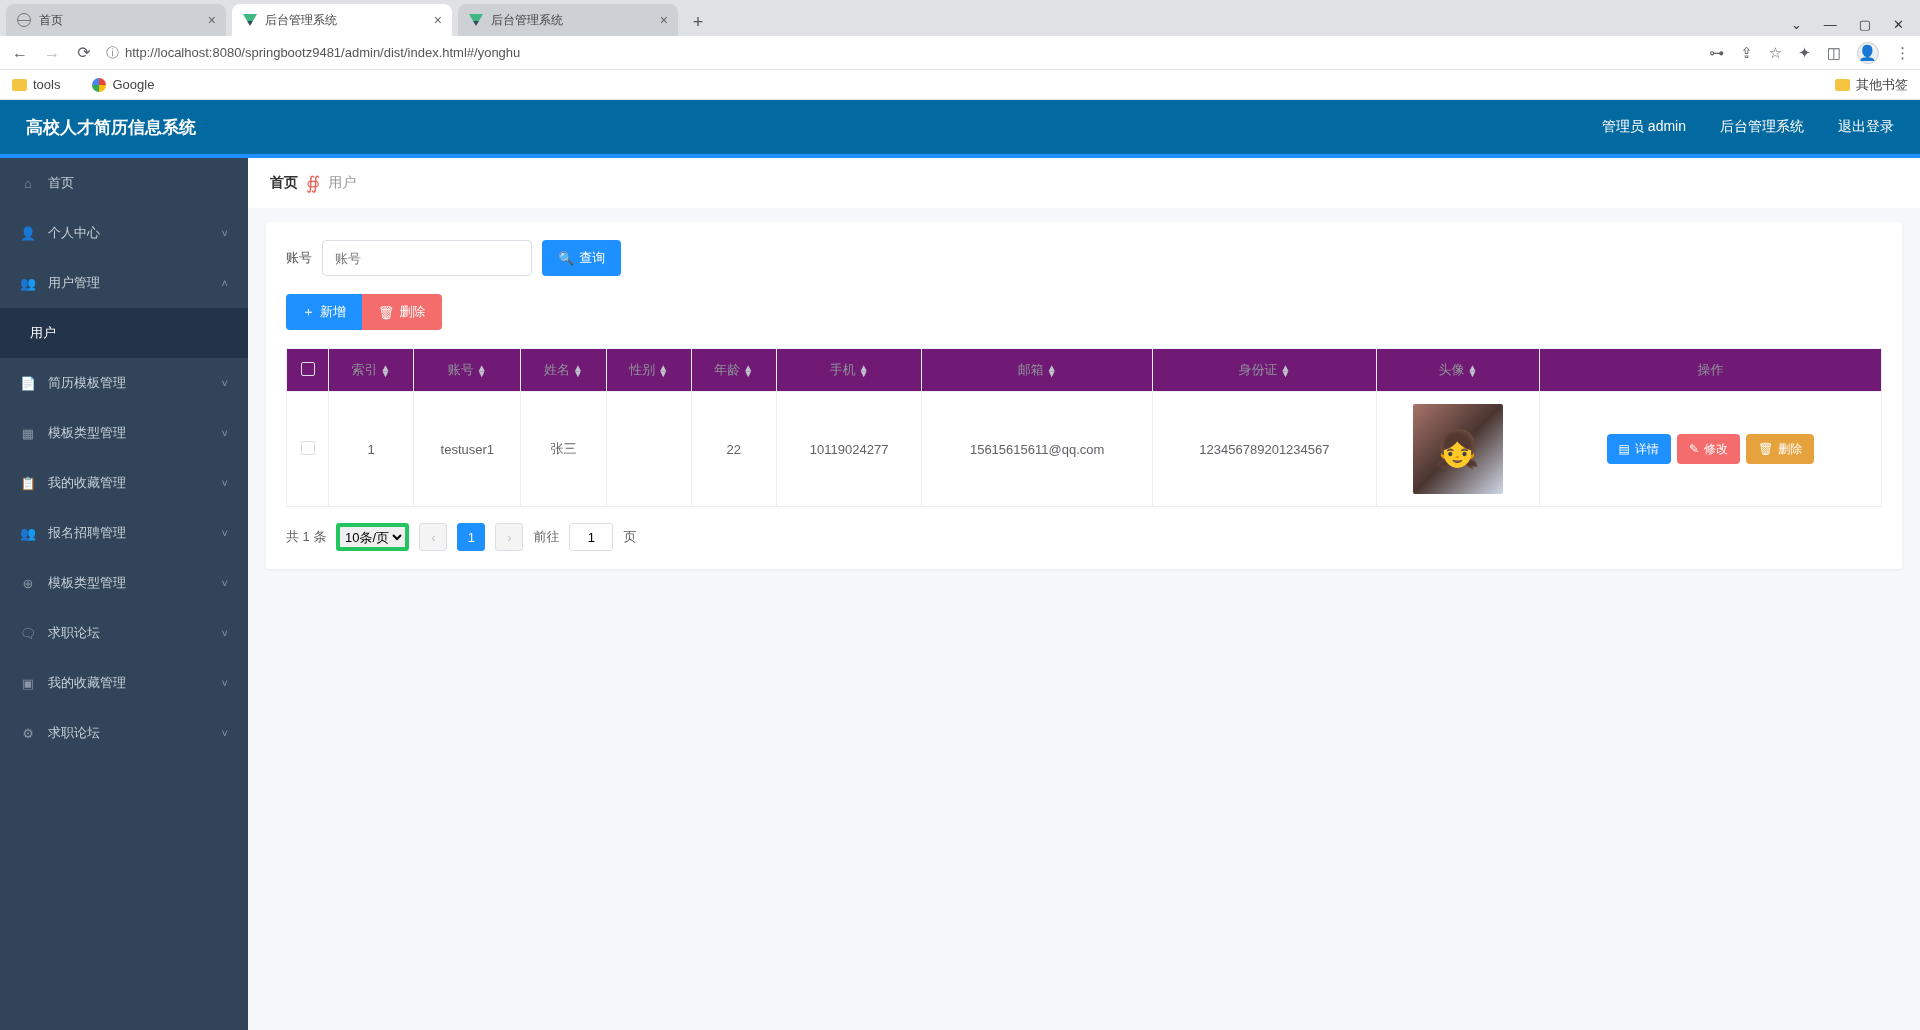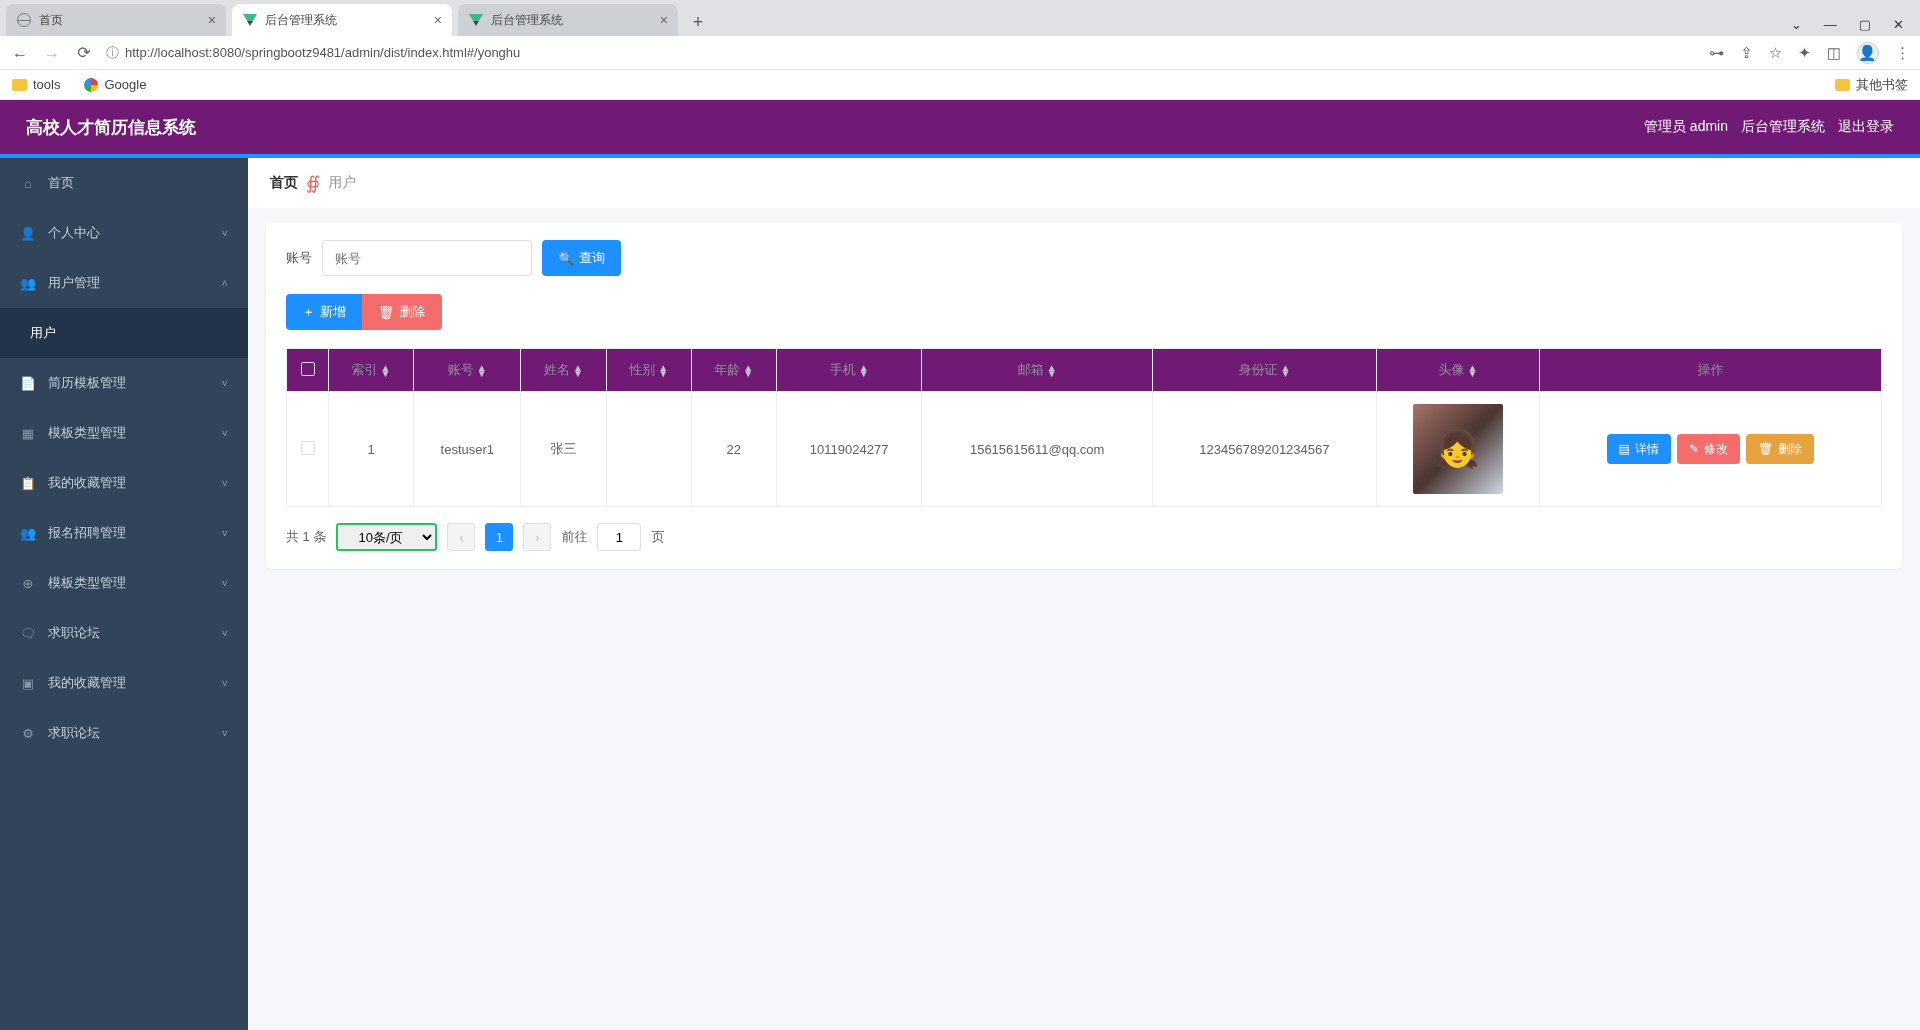--- a/index.html
+++ b/index.html
@@ -10,29 +10,29 @@
     .tab .favicon { width:16px; height:16px; margin-right:7px; border-radius:50%; display:flex; align-items:center; justify-content:center; }
     .tab .close { margin-left:auto; color:#666; font-size:14px; cursor:pointer; }
     .newtab { width:28px; height:28px; display:flex; align-items:center; justify-content:center; color:#555; font-size:18px; margin-left:6px; cursor:pointer; }
     .chrome-win { margin-left:auto; display:flex; gap:22px; padding:0 16px 4px 0; color:#333; font-size:13px; }
     .chrome-nav { height:34px; background:#fff; display:flex; align-items:center; padding:0 10px; gap:12px; color:#5f6368; border-bottom:1px solid #e3e3e3; }
     .navbtn { width:20px; text-align:center; font-size:16px; cursor:pointer; }
     .urlbox { flex:1; display:flex; align-items:center; font-size:13px; color:#555; gap:6px; }
     .urlbox .icon { color:#8e8e8e; }
     .righticons { display:flex; align-items:center; gap:16px; color:#5f6368; font-size:15px; }
     .avatar-c { width:22px; height:22px; border-radius:50%; background:#eceff1; display:flex; align-items:center; justify-content:center; color:#888; border:1px solid #ccc; }
-    .bookbar { height:30px; background:#fff; display:flex; align-items:center; padding:0 12px; gap:24px; font-size:13px; color:#444; border-bottom:1px solid #e3e3e3; }
+    .bookbar { height:30px; background:#fff; display:flex; align-items:center; padding:0 12px; gap:32px; font-size:13px; color:#444; border-bottom:1px solid #e3e3e3; }
     .bookmark { display:flex; align-items:center; gap:6px; cursor:pointer; }
     .bm-folder { width:15px; height:12px; background:#f5c542; border-radius:2px; }
     .bm-g { width:14px; height:14px; border-radius:50%; background:conic-gradient(#ea4335 0 25%,#fbbc05 0 50%,#34a853 0 75%,#4285f4 0 100%); }
     .bookbar .right { margin-left:auto; }
     .app { display:flex; flex-direction:column; height:calc(100vh - 100px); }
-    .header { height:58px; background:#701a75; display:flex; align-items:center; padding:0 26px; color:#fff; border-bottom:4px solid #1e90ff; }
+    .header { height:58px; background:#0369a1; display:flex; align-items:center; padding:0 26px; color:#fff; border-bottom:4px solid #1e90ff; }
     .header .title { font-size:17px; font-weight:bold; }
-    .header .nav { margin-left:auto; display:flex; gap:13px; font-size:14px; }
+    .header .nav { margin-left:auto; display:flex; gap:34px; font-size:14px; }
     .header .nav span { cursor:pointer; }
     .body { flex:1; display:flex; overflow:hidden; }
     .sidebar { width:248px; background:#31445a; color:#c8d0d8; overflow:auto; height:100%; }
     .menu-item { height:50px; display:flex; align-items:center; padding:0 20px; gap:12px; cursor:pointer; font-size:13px; position:relative; }
     .menu-item .arrow { margin-left:auto; font-size:11px; color:#8a96a3; }
     .menu-item.sub { padding-left:30px; background:#23344a; color:#fff; }
     .menu-icon { width:16px; text-align:center; color:#8a96a3; }
     .main { flex:1; background:#f5f7fa; overflow:auto; padding:0 0 20px 0; }
     .crumb { background:#fff; padding:14px 22px; display:flex; align-items:center; gap:8px; font-size:14px; color:#333; }
     .crumb .home { font-weight:bold; }
@@ -51,21 +51,21 @@
     .actions-bar .btn:first-child { border-radius:4px 0 0 4px; }
     .actions-bar .btn:last-child { border-radius:0 4px 4px 0; }
     table { width:100%; border-collapse:collapse; }
     th,td { border:1px solid #ebeef5; padding:12px 8px; text-align:center; font-size:13px; color:#606266; }
     th { background:#701a75; color:#909399; font-weight:500; }
     .chk { width:14px; height:14px; border:1px solid #dcdfe6; border-radius:2px; display:inline-block; }
     .sort { color:#c0c4cc; font-size:10px; display:inline-flex; flex-direction:column; line-height:6px; margin-left:3px; vertical-align:middle; }
     .avatar-img { width:90px; height:90px; background:linear-gradient(135deg,#a8746b 0%,#4a3530 50%,#cfd9e8 100%); border-radius:2px; display:inline-flex; align-items:center; justify-content:center; font-size:36px; }
     .row-actions { display:flex; gap:6px; justify-content:center; }
     .pager { display:flex; align-items:center; gap:10px; margin-top:16px; font-size:13px; color:#606266; }
-    .pager select { height:28px; border:2px solid #22c55e; border-radius:3px; padding:0 16px; font-size:13px; }
+    .pager select { height:28px; border:4px solid #22c55e; border-radius:3px; padding:0 0; font-size:13px;text-align:center; }
     .pgbtn { width:28px; height:28px; border:1px solid #dcdfe6; background:#f4f4f5; border-radius:3px; display:flex; align-items:center; justify-content:center; color:#c0c4cc; cursor:pointer; }
     .pgbtn.active { background:#1e90ff; color:#fff; border-color:#1e90ff; }
     .pager input { width:44px; height:28px; border:1px solid #dcdfe6; border-radius:3px; text-align:center; font-size:13px; }
     .vue-ico { width:14px; height:12px; background:linear-gradient(#41b883 0 60%,#34495e 60% 100%); clip-path:polygon(0 0,100% 0,50% 100%); }
     .globe { width:14px; height:14px; border:1px solid #777; border-radius:50%; position:relative; }
     .globe:before { content:""; position:absolute; left:0; right:0; top:50%; border-top:1px solid #777; }
   </style>
 </head>
 <body>
 

